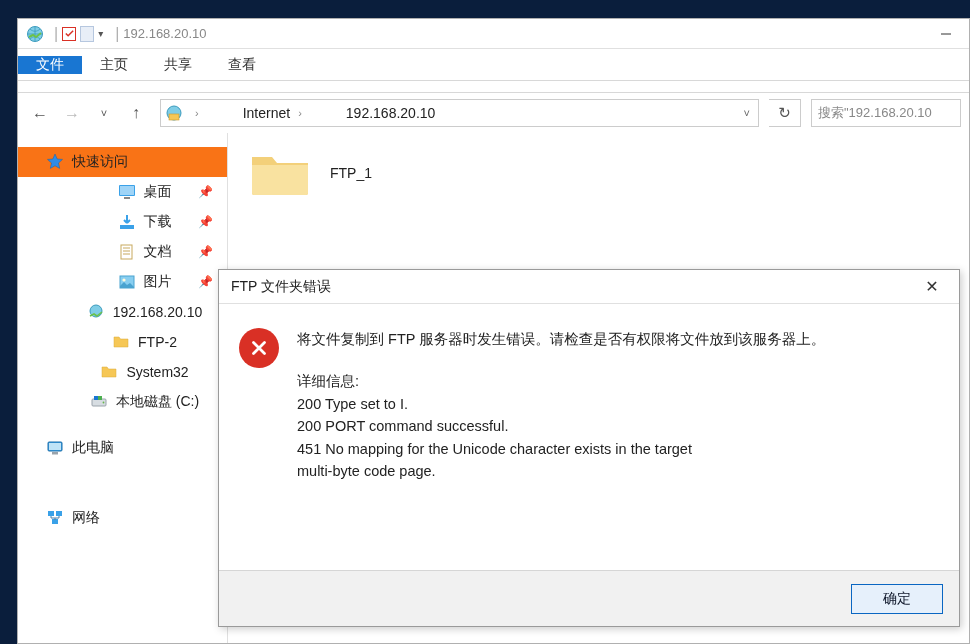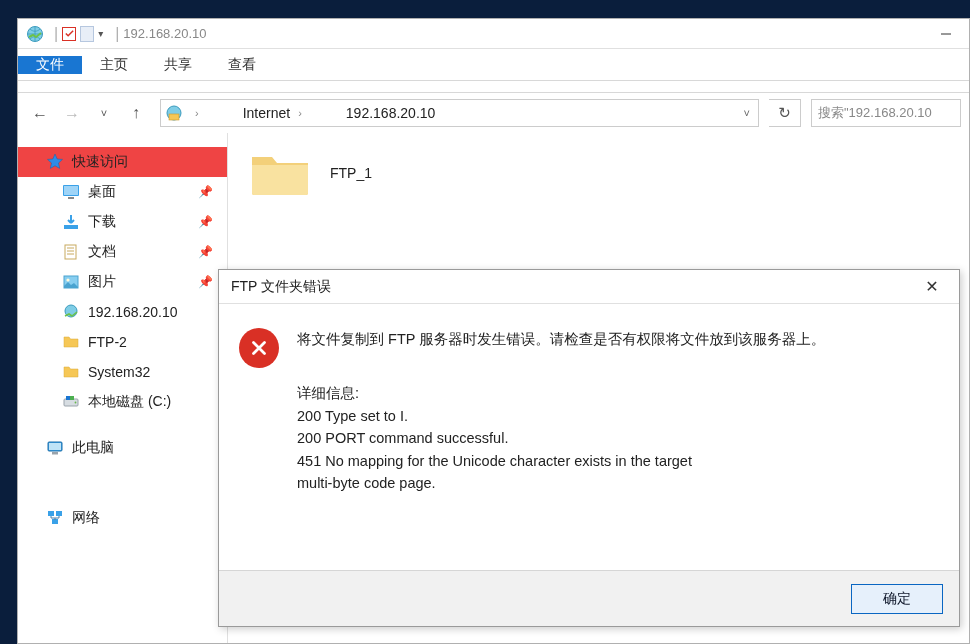--- a/index.html
+++ b/index.html
@@ -35,40 +35,40 @@
     .addrbox .chev { color: #888; font-size: 11px; margin: 0 6px; }
     .addrbox .flex { flex: 1; }
     .addrbox .drop { color: #666; font-size: 11px; margin-right: 4px; }
     .refresh { width: 32px; height: 28px; border: 1px solid #ccc; border-left: none; display: flex; align-items: center; justify-content: center; color: #555; font-size: 15px; }
     .searchbox { width: 150px; height: 28px; border: 1px solid #ccc; margin-left: 6px; padding: 0 6px; display: flex; align-items: center; color: #888; font-size: 13px; overflow: hidden; }
 
     
     .body { display: flex; height: calc(100% - 114px); }
     .sidebar { width: 210px; background: #fff; border-right: 1px solid #e0e0e0; padding-top: 14px; }
     .side-item { display: flex; align-items: center; height: 30px; padding-left: 20px; font-size: 14px; color: #222; cursor: pointer; position: relative; }
-    .side-item.header { background: #ef4444; font-weight: 500; padding-left: 28px; }
-    .side-item.indent { padding-left: 44px; }
+    .side-item.header { background: #f97316; font-weight: 500; padding-left: 28px; }
+    .side-item.indent { padding-left: 44px; justify-content: center; }
     .side-item .ico { width: 18px; height: 18px; margin-right: 8px; flex-shrink: 0; }
     .side-item .pin { position: absolute; right: 14px; color: #8a8a8a; font-size: 12px; }
     .side-section-gap { height: 16px; }
 
     .content { flex: 1; background: #fff; padding: 14px 20px; }
     .folder-item { display: flex; align-items: center; gap: 18px; }
     .folder-ico { width: 64px; height: 52px; }
     .folder-label { font-size: 14px; color: #222; }
 
     
     .dialog { position: absolute; left: 218px; top: 269px; width: 742px; height: 358px; background: #fff; border: 1px solid #9a9a9a; box-shadow: 2px 2px 8px rgba(0,0,0,0.2); }
     .dlg-title { height: 34px; display: flex; align-items: center; padding: 0 12px; font-size: 14px; color: #222; border-bottom: 1px solid #e0e0e0; }
     .dlg-title .spacer { flex: 1; }
     .dlg-close { font-size: 16px; color: #333; width: 30px; text-align: center; cursor: pointer; }
     .dlg-body { padding: 24px 20px 14px 20px; display: flex; gap: 18px; }
     .dlg-erricon { width: 40px; height: 40px; border-radius: 50%; background: #d93025; display: flex; align-items: center; justify-content: center; flex-shrink: 0; }
     .dlg-text { font-size: 14.5px; color: #222; line-height: 1.55; }
-    .dlg-text .main { margin-bottom: 32px; }
+    .dlg-text .main { margin-bottom: 20px; }
     .dlg-footer { position: absolute; bottom: 0; left: 0; right: 0; height: 56px; background: #f1f1f1; border-top: 1px solid #d6d6d6; display: flex; align-items: center; justify-content: flex-end; padding-right: 16px; }
     .dlg-btn { min-width: 92px; height: 30px; border: 1px solid #0a66c2; background: #e6f0fb; font-size: 14px; color: #0f172a; cursor: pointer; }
   </style>
 </head>
 <body>
 
 <div class="window">
 
   <div class="titlebar">
     <span class="app-ico">

